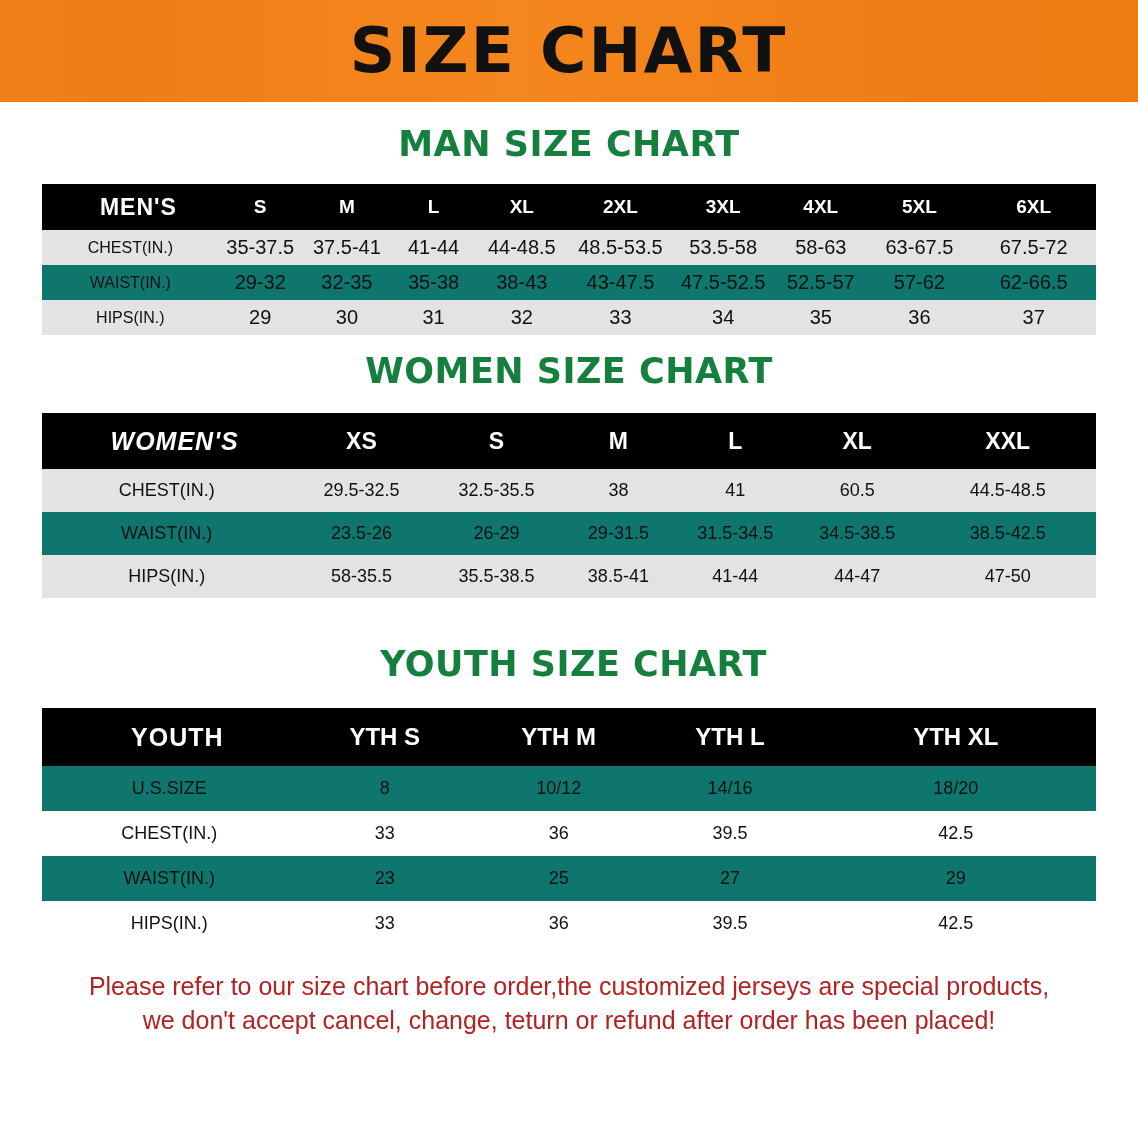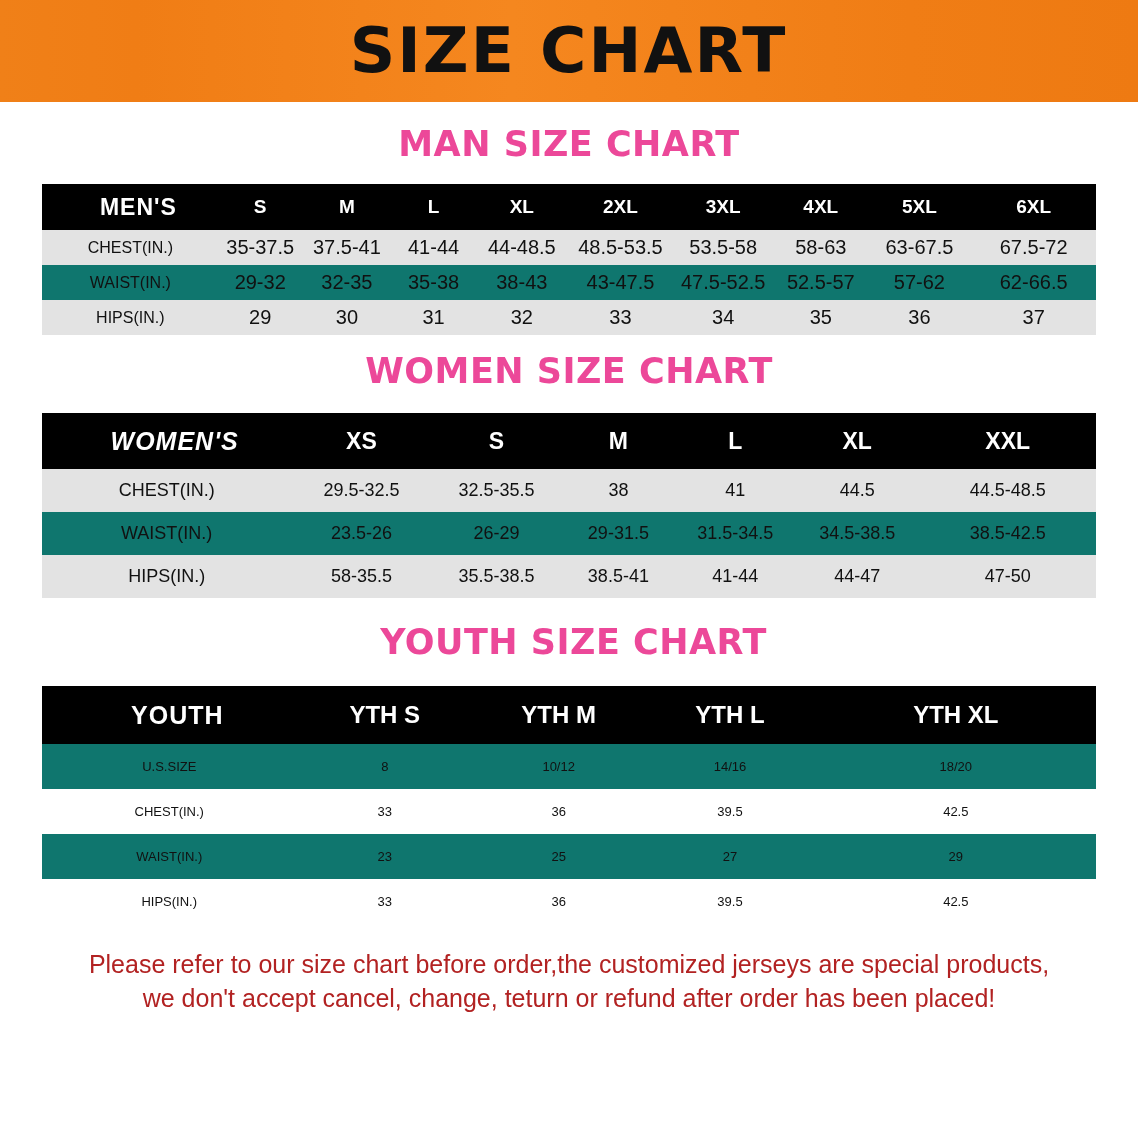--- a/index.html
+++ b/index.html
@@ -32,26 +32,26 @@
     line-height: 1;
     transform: scaleX(1.02);
   }
 
   
   .section-title {
     text-align: center;
     font-family: "DejaVu Sans", sans-serif;
     font-weight: bold;
     font-size: 35px;
-    color: #ec4899;
+    color: #15803d;
     letter-spacing: 0.5px;
   }
   #man-title   { margin-top: 22px; margin-bottom: 20px; }
   #women-title { margin-top: 16px; margin-bottom: 22px; }
-  #youth-title { margin-top: 24px; margin-bottom: 24px; padding-left: 9px; }
+  #youth-title { margin-top: 46px; margin-bottom: 24px; padding-left: 9px; }
 
   
   .table-wrap {
     margin: 0 42px;
   }
   table.size-table {
     width: 100%;
     border-collapse: collapse;
     table-layout: fixed;
   }
@@ -90,21 +90,21 @@
   #men-table tbody td.row-label { font-size: 16px; }
 
   
   #women-table thead th { height: 56px; font-size: 23px; }
   #women-table thead th.row-label { font-size: 25px; font-style: italic; }
   #women-table tbody td { height: 43px; font-size: 18px; }
 
   
   #youth-table thead th { height: 58px; font-size: 24px; }
   #youth-table thead th.row-label { font-size: 25px; }
-  #youth-table tbody td { height: 45px; font-size: 13px; }
+  #youth-table tbody td { height: 45px; font-size: 18px; }
 
   
   .footer-note {
     margin: 24px 40px 0 40px;
     color: #b22222;
     font-family: "Liberation Sans", sans-serif;
     font-size: 25px;
     line-height: 1.35;
     text-align: center;
   }
@@ -189,21 +189,21 @@
         <th style="width:17.0%">XXL</th>
       </tr>
     </thead>
     <tbody>
       <tr class="shade-a">
         <td class="row-label">CHEST(IN.)</td>
         <td>29.5-32.5</td>
         <td>32.5-35.5</td>
         <td>38</td>
         <td>41</td>
-        <td>44.5</td>
+        <td>60.5</td>
         <td>44.5-48.5</td>
       </tr>
       <tr class="shade-b">
         <td class="row-label">WAIST(IN.)</td>
         <td>23.5-26</td>
         <td>26-29</td>
         <td>29-31.5</td>
         <td>31.5-34.5</td>
         <td>34.5-38.5</td>
         <td>38.5-42.5</td>

